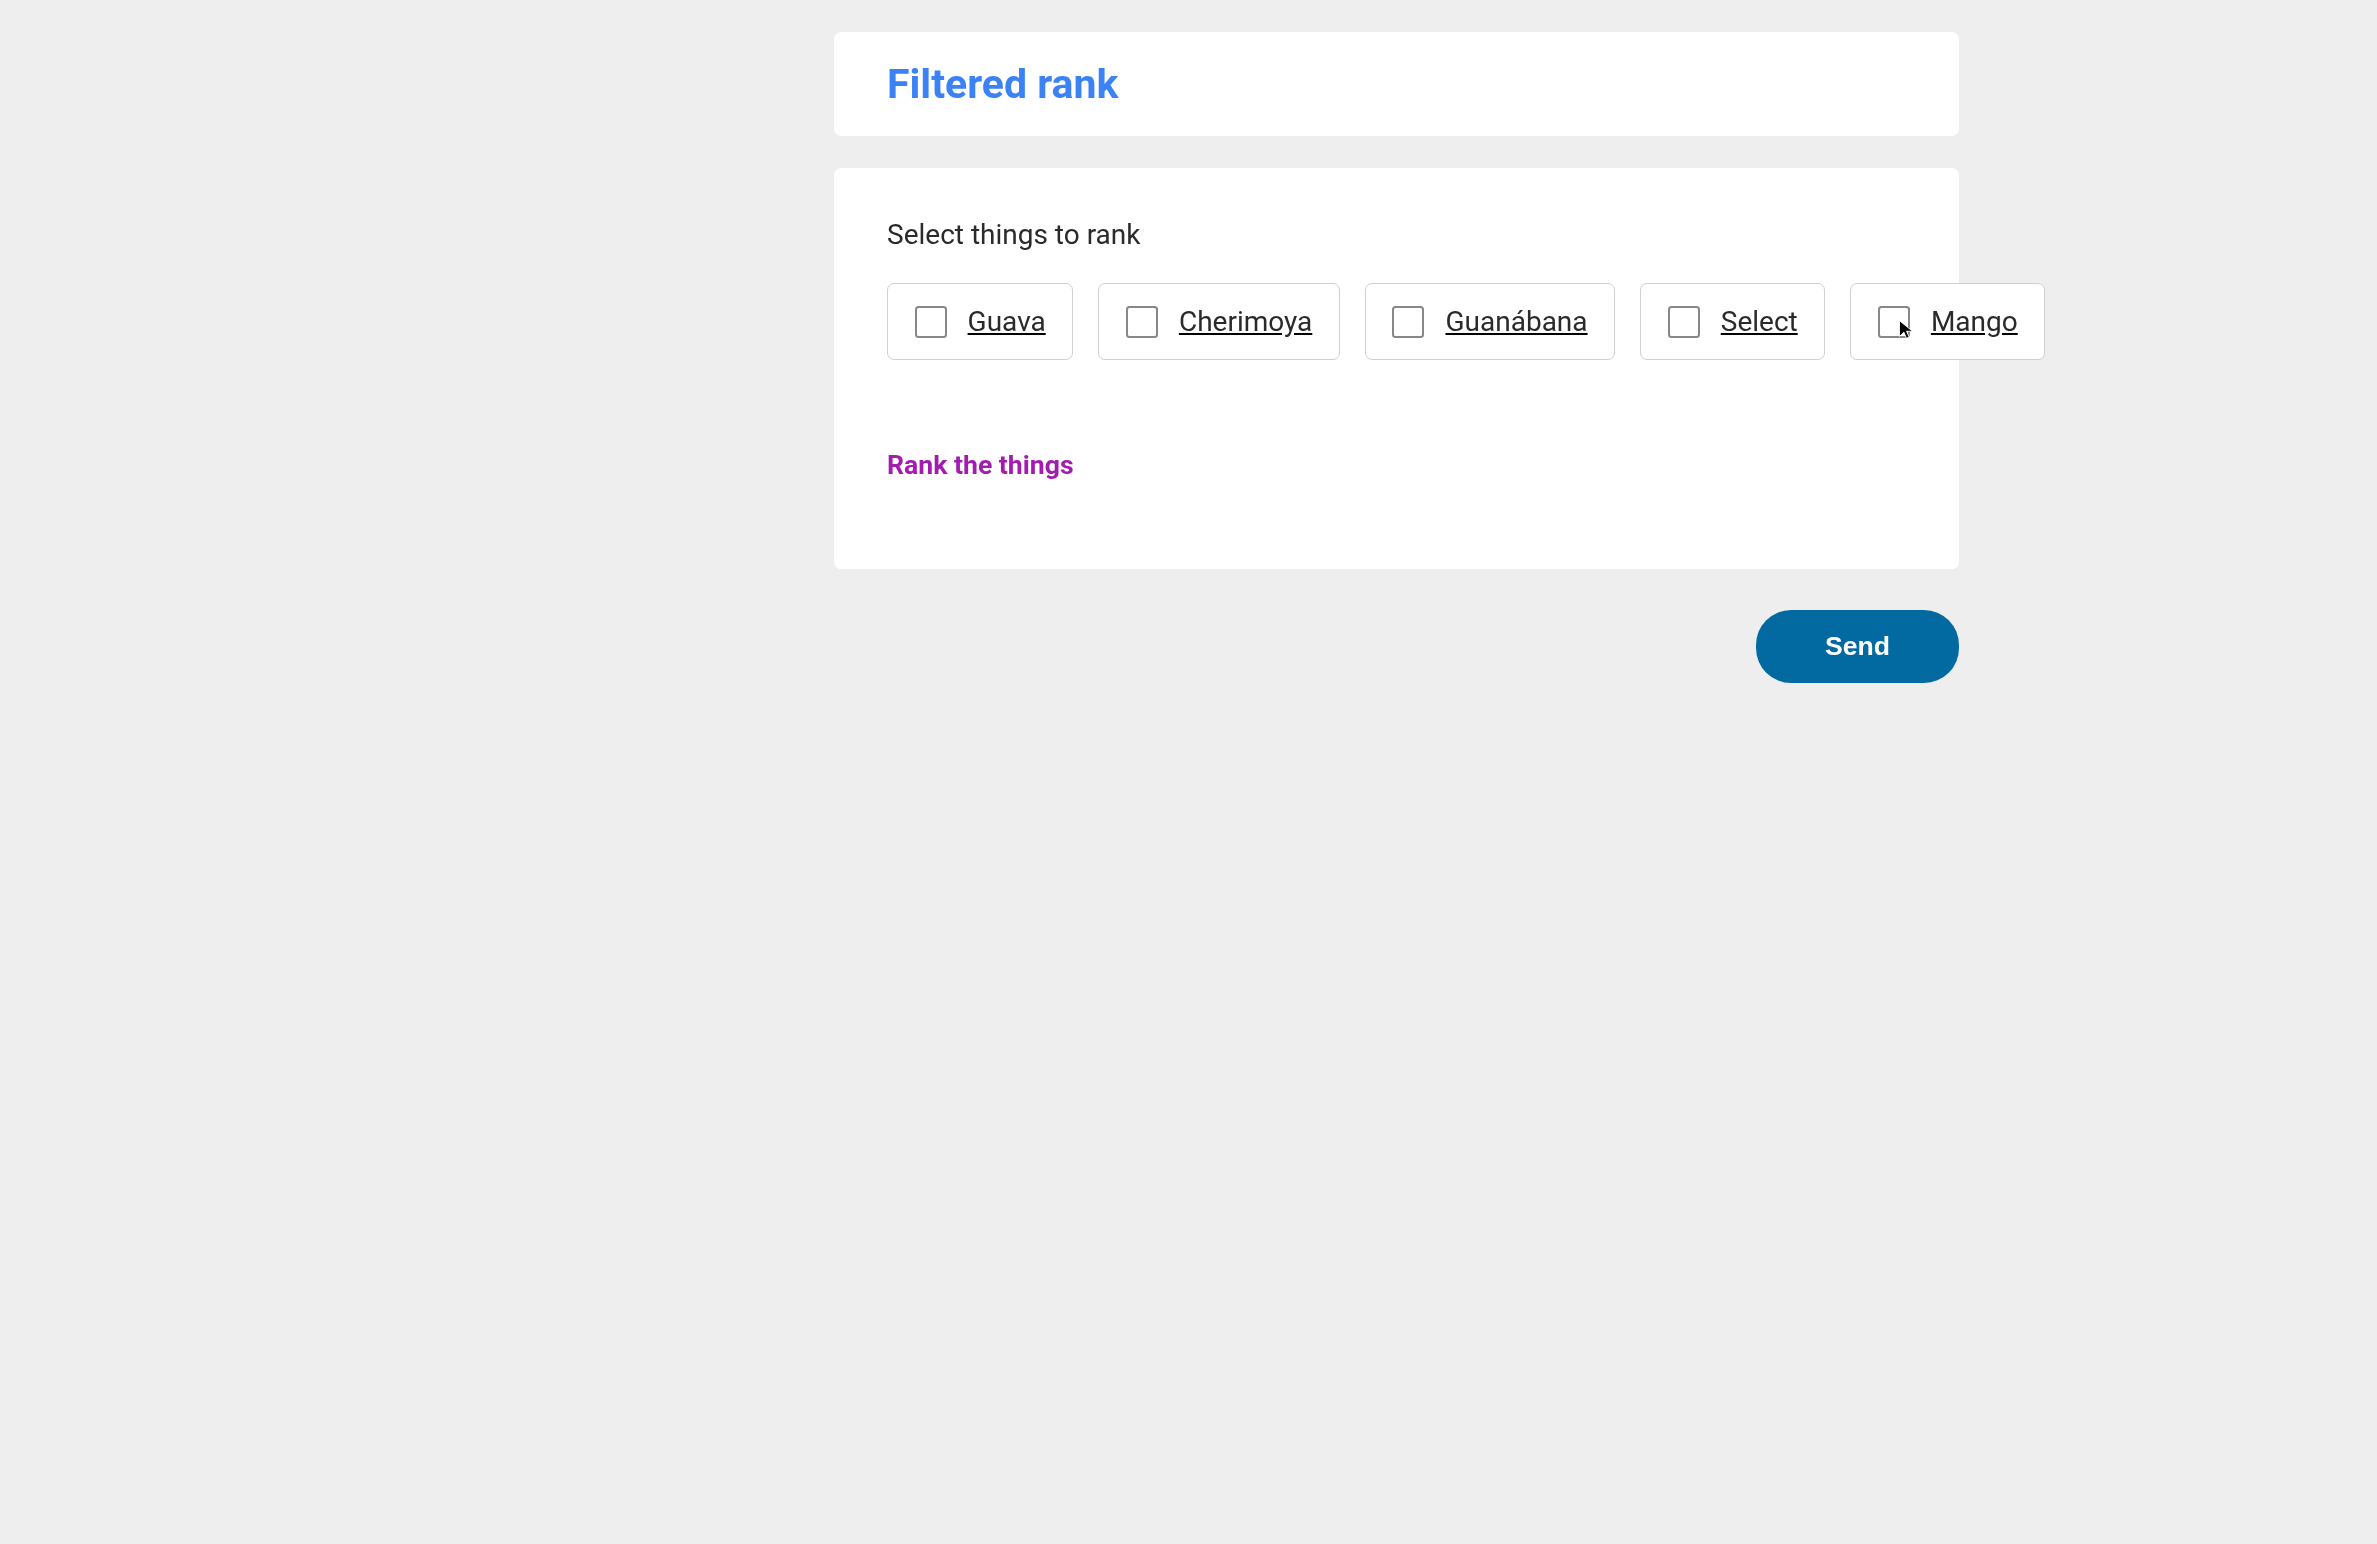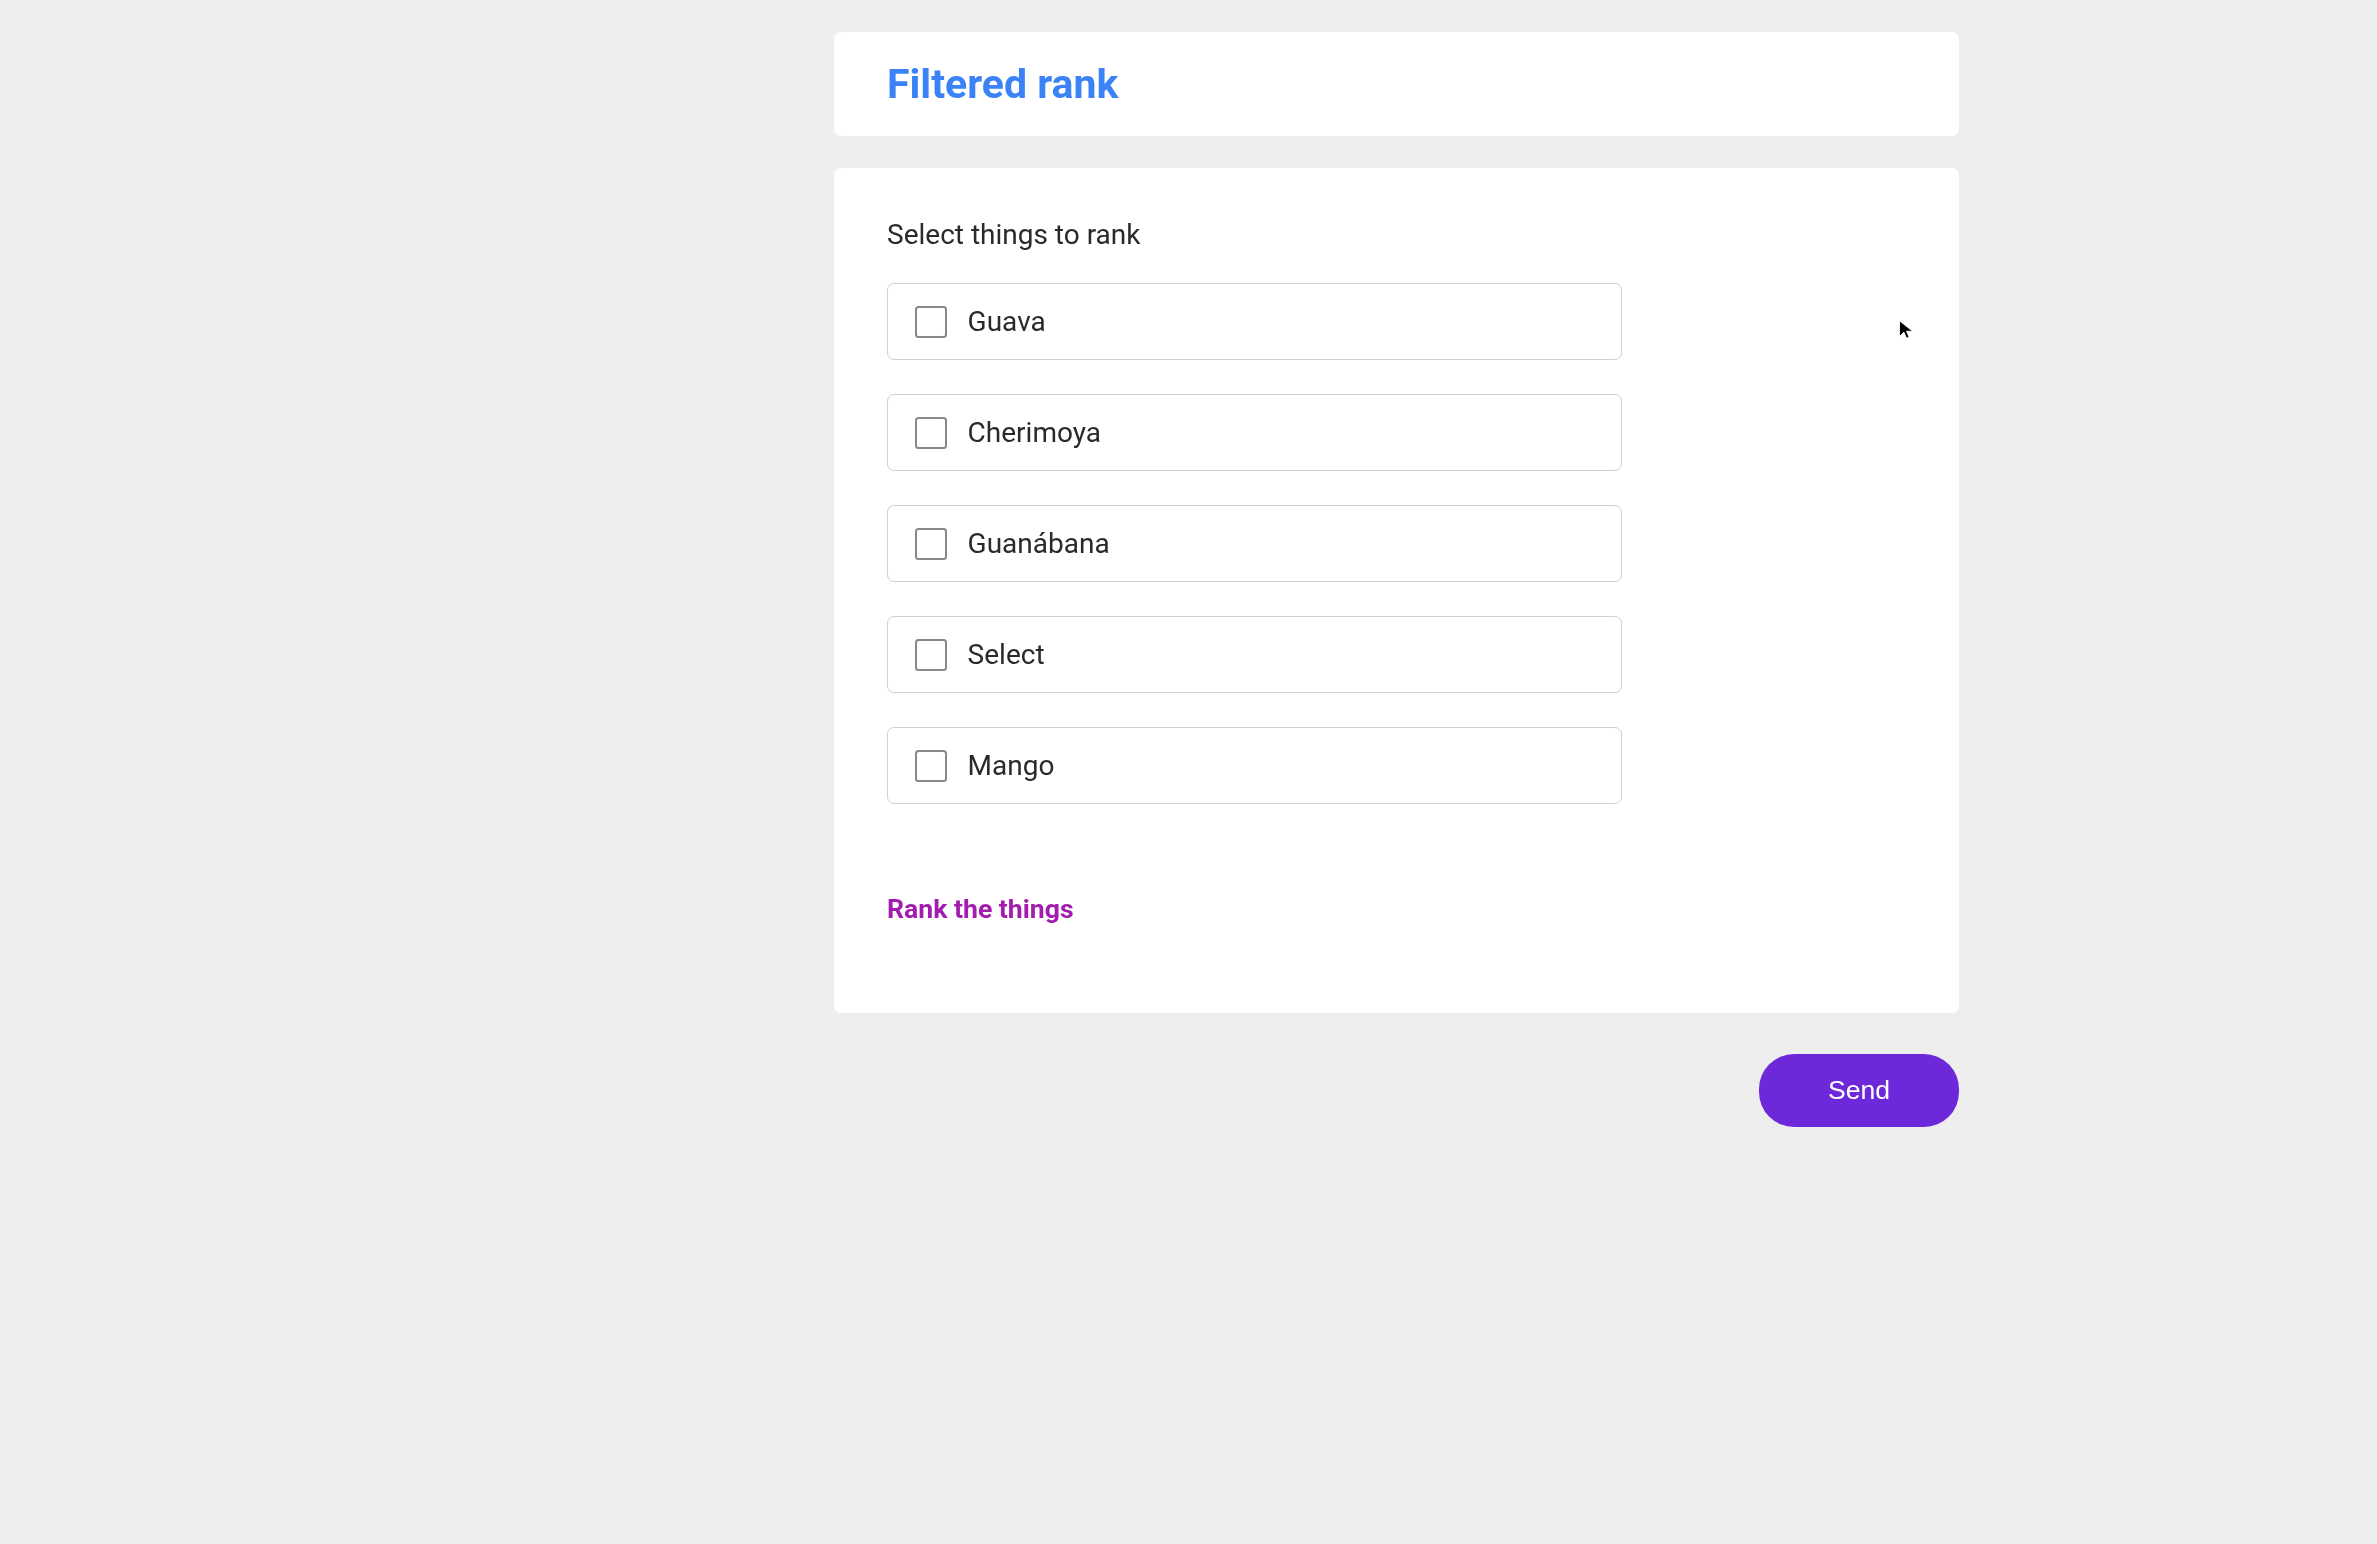--- a/index.html
+++ b/index.html
@@ -46,23 +46,24 @@
     
     .section-label {
       font-size: 28px;
       color: #2a2a2a;
       margin-bottom: 32px;
       font-weight: 400;
     }
     
     .checkbox-list {
       display: flex;
-      flex-direction: column;
-      gap: 34px;
+      flex-direction: row;
+      gap: 25px;
       margin-bottom: 89px;
+      text-decoration: underline;
     }
     
     .checkbox-item {
       display: flex;
       align-items: center;
       border: 0.9px solid #d0d0d0;
       border-radius: 7px;
       padding: 21px 26.6px;
       width: 735px;
       cursor: pointer;
@@ -93,27 +94,27 @@
     
     .button-row {
       width: calc(100% - 452px);
       margin-left: 434px;
       display: flex;
       justify-content: flex-end;
       padding-top: 8.9px;
     }
     
     .send-button {
-      background-color: #6d28d9;
+      background-color: #0369a1;
       color: #ffffff;
       border: none;
       border-radius: 35px;
       padding: 21px 69px;
       font-size: 26.6px;
-      font-weight: 400;
+      font-weight: 700;
       cursor: pointer;
     }
     
     .cursor {
       position: absolute;
       left: 1896px;
       top: 319px;
       pointer-events: none;
       z-index: 1000;
     }

